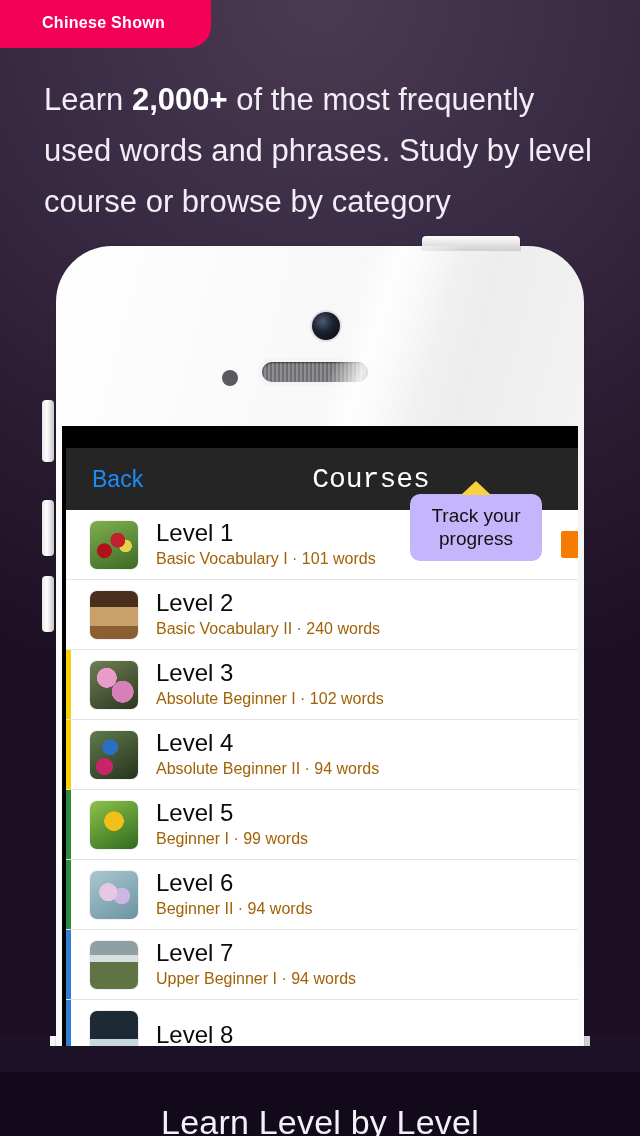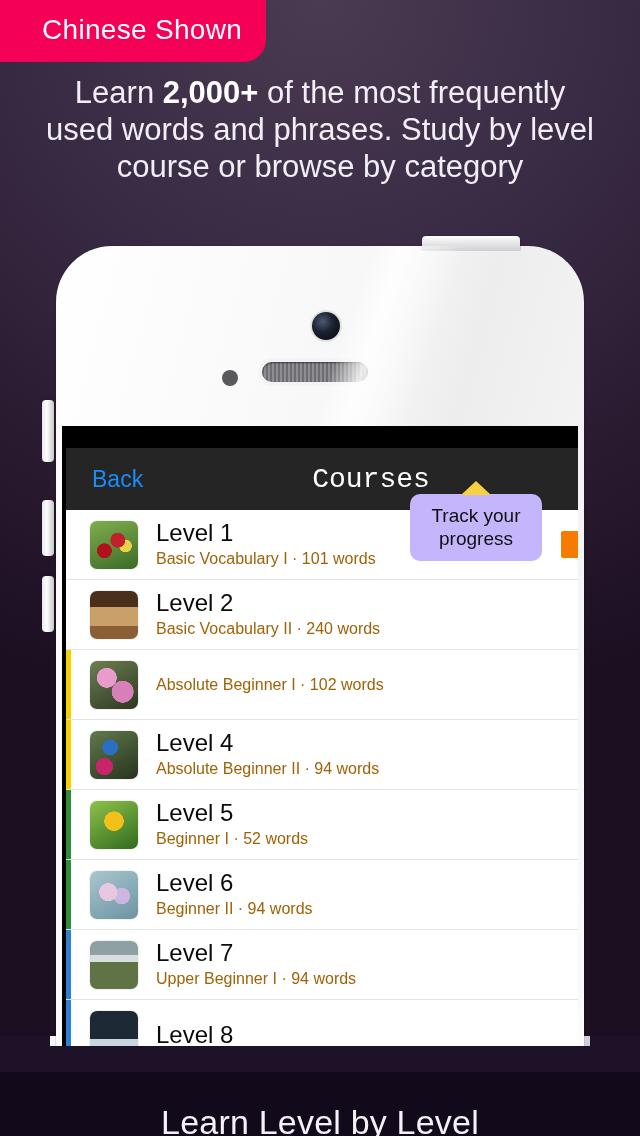--- a/index.html
+++ b/index.html
@@ -23,32 +23,32 @@
     background:#120a1a;
     display:flex; align-items:center; justify-content:center;
   }
   .bottom-caption{
     color:#f4f1f6; font-size:34px; font-weight:400; letter-spacing:.2px;
   }
 
   
   .badge{
     position:absolute; left:0; top:0;
-    padding:14px 24px 16px 42px;
+    padding:14px 46px 16px 42px;
     background:#f50057;
     border-radius:0 0 22px 0;
-    color:#ffffff; font-size:28px; font-weight:400; letter-spacing:.3px;
+    color:#ffffff; font-size:16px; font-weight:700; letter-spacing:.3px;
     z-index:6;
   }
 
   
   .headline{
     position:absolute; left:44px; top:74px; width:552px;
-    text-align:center; color:#f2eef5;
-    font-size:31px; line-height:37px; font-weight:300;
+    color:#f2eef5;
+    font-size:31px; line-height:51px; font-weight:300;
   }
   .headline b{ font-weight:700; color:#ffffff; }
 
   
   .phone{
     position:absolute; left:22px; top:246px; width:596px; height:800px;
   }
   .phone-body{
     position:absolute; left:34px; top:0; width:528px; height:800px;
     background:linear-gradient(105deg,#ffffff 0%, #f7f7f8 46%, #ededee 60%, #fbfbfc 100%);
@@ -243,20 +243,21 @@
                 <line x1="15" y1="4" x2="15" y2="19" stroke="#24bdf0" stroke-width="2.6"></line>
                 <polyline points="9,14 15,20 21,14" fill="none" stroke="#24bdf0" stroke-width="2.6" stroke-linecap="square"></polyline>
                 <polyline points="6,19 6,25 24,25 24,19" fill="none" stroke="#24bdf0" stroke-width="2.6"></polyline>
               </svg>
             </div>
           </div>
           <div class="row">
             <div class="row-stripe" style="background:#f2d200"></div>
             <div class="thumb" style="background:radial-gradient(circle at 35% 35%, #e79ccb 0 22%, transparent 23%), radial-gradient(circle at 68% 64%, #d77fb8 0 24%, transparent 25%), linear-gradient(150deg,#6d7f52,#2c3720)"></div>
             <div class="row-text">
+              <div class="row-title">Level 3</div>
               <div class="row-sub">Absolute Beginner I · 102 words</div>
             </div>
             <div class="row-right">
               <svg class="ring" viewBox="0 0 30 30">
                 <circle cx="15" cy="15" r="11" fill="none" stroke="#cfcfcf" stroke-width="3.2"></circle>
                 <circle cx="15" cy="15" r="11" fill="none" stroke="#24bdf0" stroke-width="3.2" stroke-dasharray="15.21 53.91" transform="rotate(-90 15 15)" stroke-linecap="butt"></circle>
               </svg>
             </div>
           </div>
           <div class="row">
@@ -271,21 +272,21 @@
                 <circle cx="15" cy="15" r="11" fill="none" stroke="#cfcfcf" stroke-width="3.2"></circle>
                 <circle cx="15" cy="15" r="11" fill="none" stroke="#24bdf0" stroke-width="3.2" stroke-dasharray="9.68 59.44" transform="rotate(-90 15 15)" stroke-linecap="butt"></circle>
               </svg>
             </div>
           </div>
           <div class="row">
             <div class="row-stripe" style="background:#2e8b3a"></div>
             <div class="thumb" style="background:radial-gradient(circle at 50% 42%, #f3c019 0 26%, transparent 27%), linear-gradient(150deg,#8fc24a,#2f6b1f)"></div>
             <div class="row-text">
               <div class="row-title">Level 5</div>
-              <div class="row-sub">Beginner I · 52 words</div>
+              <div class="row-sub">Beginner I · 99 words</div>
             </div>
             <div class="row-right">
               <svg class="dl-icon" viewBox="0 0 30 30">
                 <line x1="15" y1="4" x2="15" y2="19" stroke="#24bdf0" stroke-width="2.6"></line>
                 <polyline points="9,14 15,20 21,14" fill="none" stroke="#24bdf0" stroke-width="2.6" stroke-linecap="square"></polyline>
                 <polyline points="6,19 6,25 24,25 24,19" fill="none" stroke="#24bdf0" stroke-width="2.6"></polyline>
               </svg>
             </div>
           </div>
           <div class="row">

